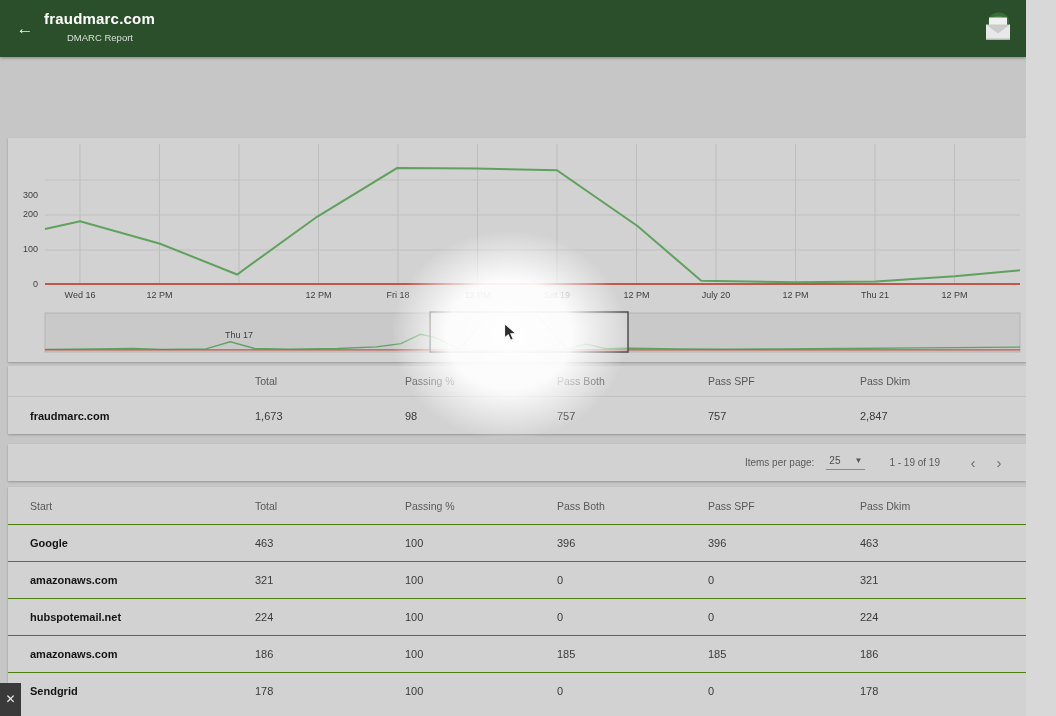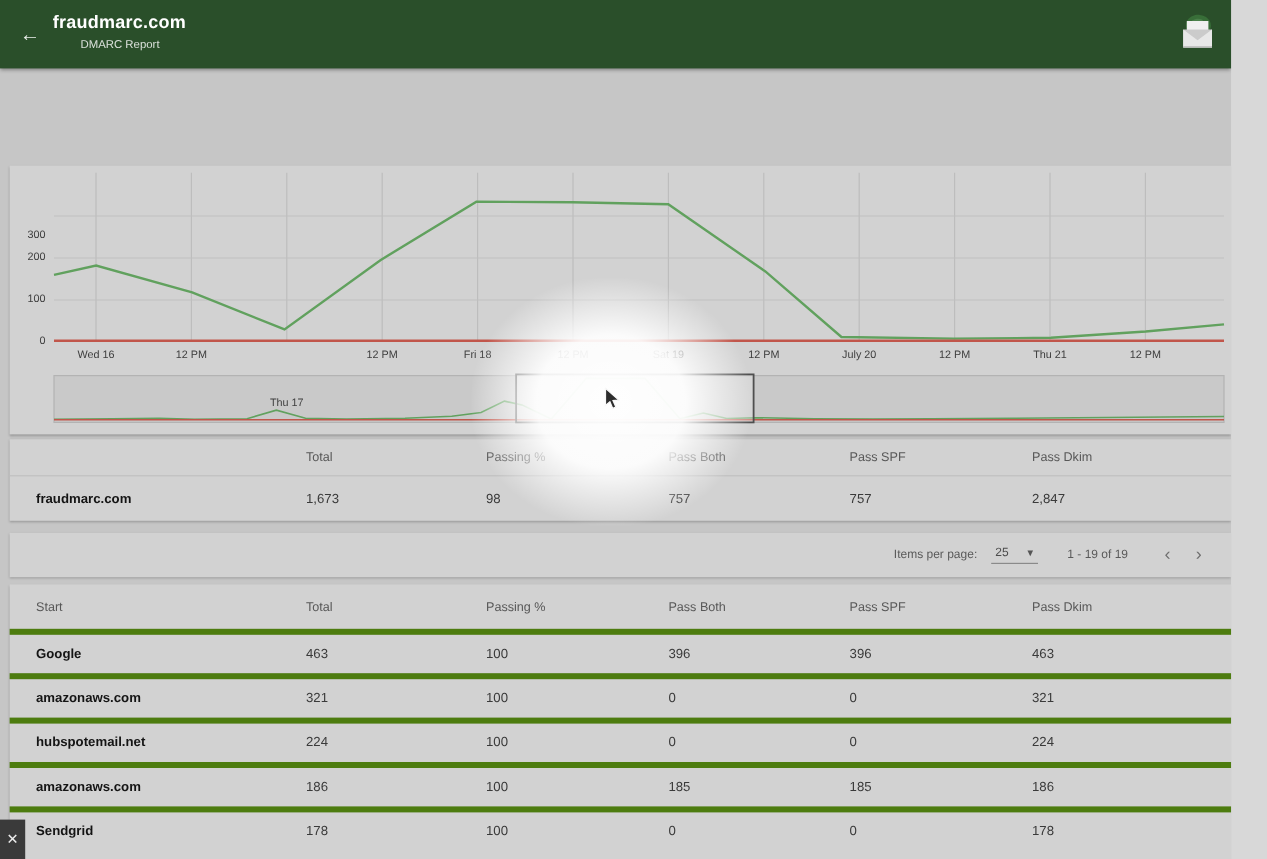--- a/index.html
+++ b/index.html
@@ -55,21 +55,21 @@
   .pag-inner { display:flex; align-items:center; justify-content:flex-end; height:100%; padding-right:14px; gap:0; font-size:10px; color:#5a5a5a; }
   .pp-label { margin-right:12px; }
   .pp-select { display:flex; align-items:center; gap:14px; border-bottom:1px solid #8a8a8a; padding:0 3px 3px 3px; cursor:pointer; color:#4c4c4c; }
   .pp-caret { font-size:8px; color:#555; }
   .pp-range { margin:0 20px 0 24px; }
   .pg-btn { width:26px; text-align:center; font-size:15px; color:#6e6e6e; cursor:pointer; line-height:20px; }
 
   
   .table-card { left:8px; top:487px; width:1018px; height:240px; }
   .thr { height:37px; }
-  .tdr { height:37px; border-top:5px solid #4d7c0f; cursor:pointer; }
+  .tdr { height:37px; border-top:1px solid #4d7c0f; cursor:pointer; }
   .tdr:first-of-type { border-top:none; }
 
   
   .spotlight {
     position:absolute; left:393px; top:232px; width:232px; height:206px;
     background:radial-gradient(ellipse at center, rgba(255,255,255,0.98) 0%, rgba(255,255,255,0.92) 38%, rgba(255,255,255,0) 72%);
     pointer-events:none; z-index:40;
   }
   .cursor { position:absolute; left:503px; top:323px; z-index:50; pointer-events:none; }
 

